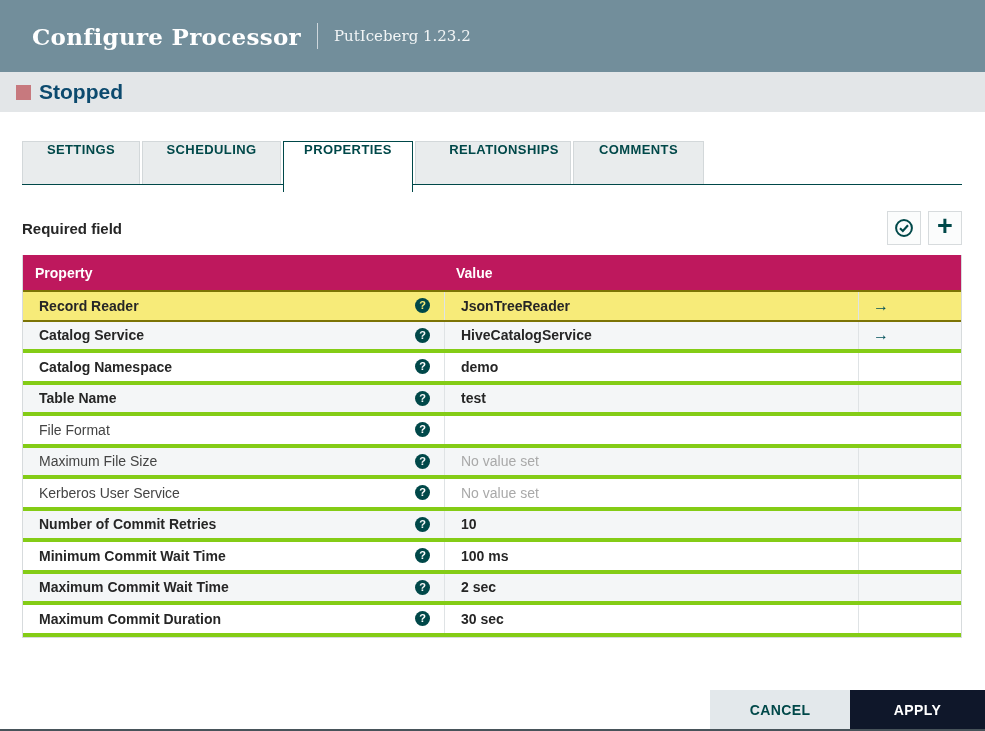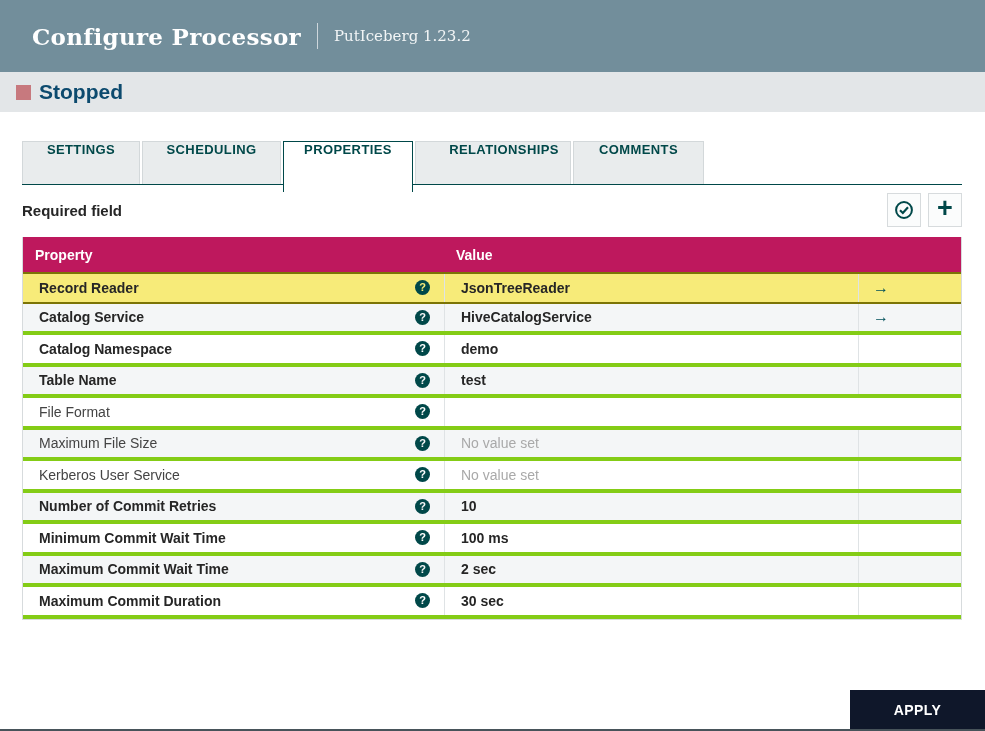--- a/index.html
+++ b/index.html
@@ -30,21 +30,21 @@
     box-sizing:border-box;height:43px;margin-right:2px;background:#e9eced;border:1px solid #d3d8da;border-bottom:none;
     display:flex;align-items:flex-start;justify-content:center;
     font-size:13px;font-weight:bold;letter-spacing:.4px;color:#004849;cursor:pointer;
   }
   .tab.active{
     background:#fff;border:1px solid #004849;border-bottom:none;
     height:51px;margin-bottom:-8px;position:relative;z-index:2;
   }
 
   
-  .toolbar{margin-top:8px;display:flex;align-items:center;justify-content:space-between;}
+  .toolbar{margin-top:26px;display:flex;align-items:center;justify-content:space-between;}
   .required-label{font-weight:bold;font-size:15px;color:#262626;}
   .tool-btns{display:flex;gap:7px;}
   .tool-btn{
     width:34px;height:34px;background:#fbfcfc;border:1px solid #d7dbdd;box-sizing:border-box;
     display:flex;align-items:center;justify-content:center;cursor:pointer;
   }
   .tool-btn svg{display:block;}
   .plus-glyph{font-size:27px;font-weight:bold;color:#004849;line-height:1;margin-top:-3px;}
 
   
@@ -250,17 +250,18 @@
               <span class="val">30 sec</span>
             </div>
             <div class="cell c3"></div>
           </div>
         </div>
     </div>
 
   </div>
 
   <div class="footer">
+    <div class="btn cancel">CANCEL</div>
     <div class="btn apply">APPLY</div>
   </div>
 
   <div class="bottom-strip"></div>
 </div>
 
 </body></html>

